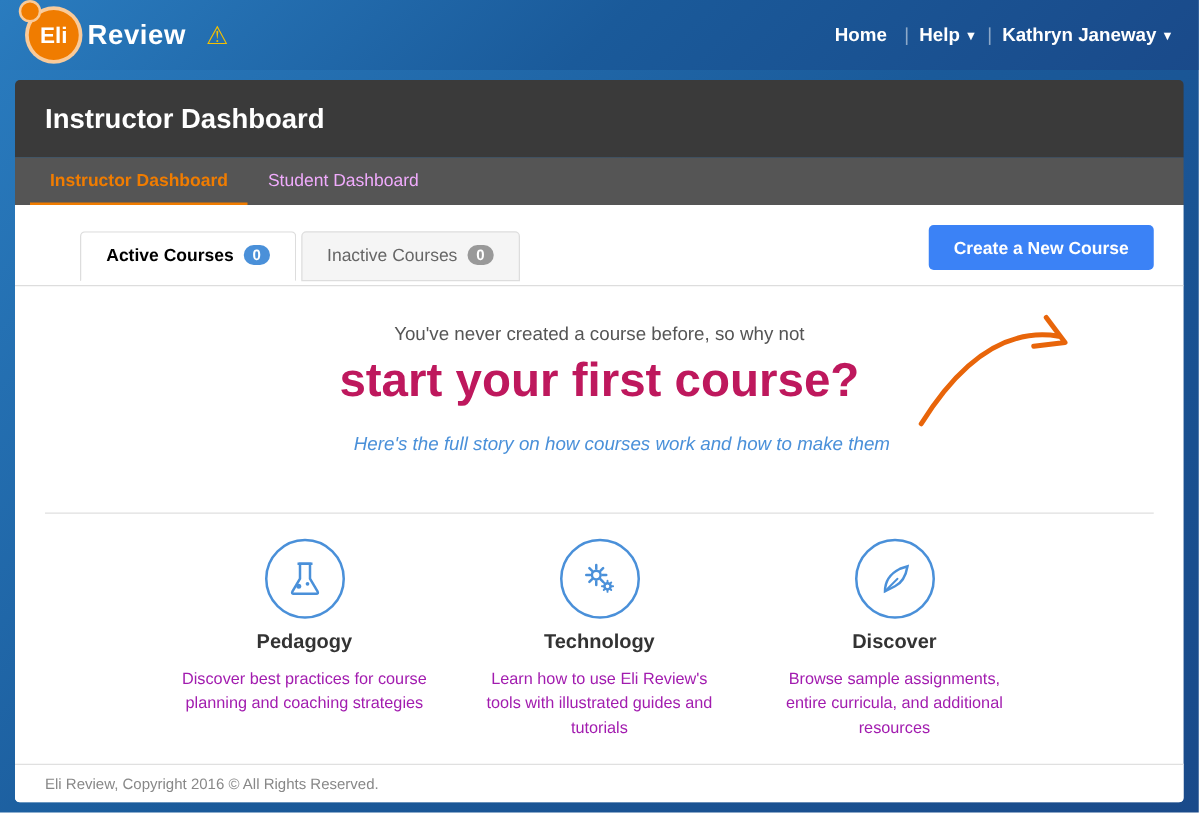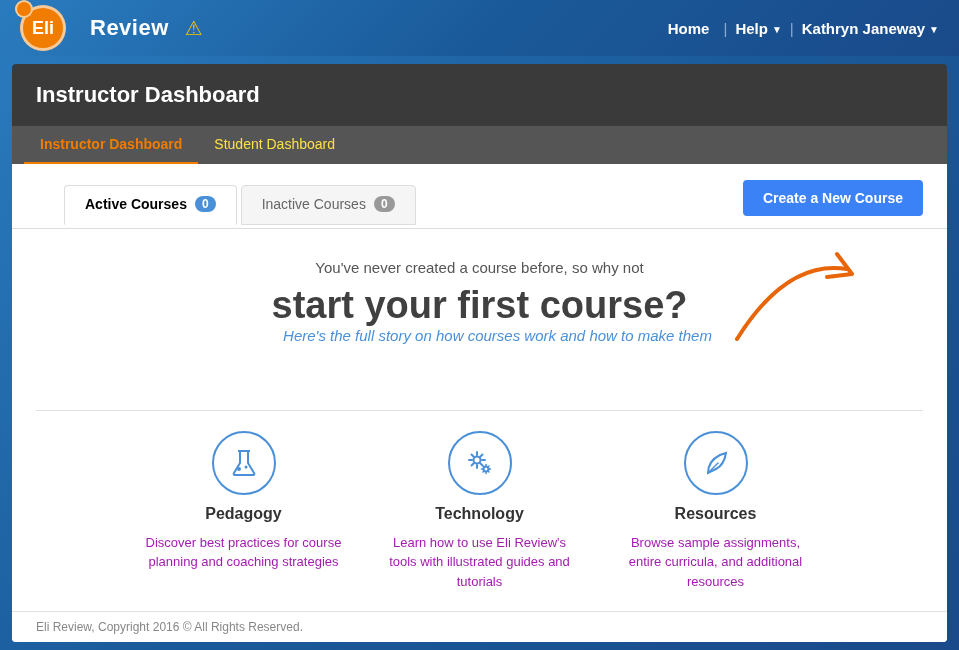--- a/index.html
+++ b/index.html
@@ -24,21 +24,21 @@
       flex-shrink: 0;
     }
     .top-nav-left {
       display: flex;
       align-items: center;
       gap: 12px;
     }
     .logo-container {
       display: flex;
       align-items: center;
-      gap: 24px;
+      gap: 4px;
     }
     .logo-circle {
       width: 46px;
       height: 46px;
       background: #f07c00;
       border-radius: 50%;
       display: flex;
       align-items: center;
       justify-content: center;
       color: white;
@@ -124,21 +124,21 @@
 
     
     .sub-tabs {
       background: #555;
       display: flex;
       padding: 0 12px;
       flex-shrink: 0;
     }
     .sub-tab {
       padding: 10px 16px;
-      color: #fde047;
+      color: #f0abfc;
       cursor: pointer;
       font-size: 14px;
       text-decoration: none;
       border-bottom: 2px solid transparent;
     }
     .sub-tab.active {
       color: #f07c00;
       border-bottom: 2px solid #f07c00;
       font-weight: 600;
     }
@@ -225,24 +225,24 @@
       padding: 30px 40px 20px 40px;
       text-align: center;
       position: relative;
     }
     .empty-state-text-small {
       color: #555;
       font-size: 15px;
       margin-bottom: 8px;
     }
     .empty-state-text-large {
-      color: #404040;
+      color: #be185d;
       font-size: 38px;
       font-weight: 900;
-      margin-bottom: 0;
+      margin-bottom: 20px;
       text-align: center;
     }
     .empty-state-link {
       color: #4a90d9;
       font-style: italic;
       font-size: 15px;
       cursor: pointer;
       text-decoration: none;
       margin-left: 36px;
     }
@@ -406,21 +406,21 @@
       </div>
 
       <div class="feature-item">
         <div class="feature-icon-circle">
 
           <svg width="32" height="32" viewBox="0 0 32 32" fill="none">
             <path d="M8 26 Q8 14 20 8 Q26 6 26 6 Q24 18 16 22 Q12 24 8 26 Z" stroke="#4a90d9" stroke-width="2" fill="none"></path>
             <path d="M8 26 L18 16" stroke="#4a90d9" stroke-width="1.5" stroke-linecap="round"></path>
           </svg>
         </div>
-        <span class="feature-title">Resources</span>
+        <span class="feature-title">Discover</span>
         <p class="feature-desc">Browse sample assignments, entire curricula, and additional resources</p>
       </div>
 
     </div>
 
     <div class="footer">
       <span>Eli Review, Copyright 2016 © All Rights Reserved.</span>
     </div>
 
   </div>

